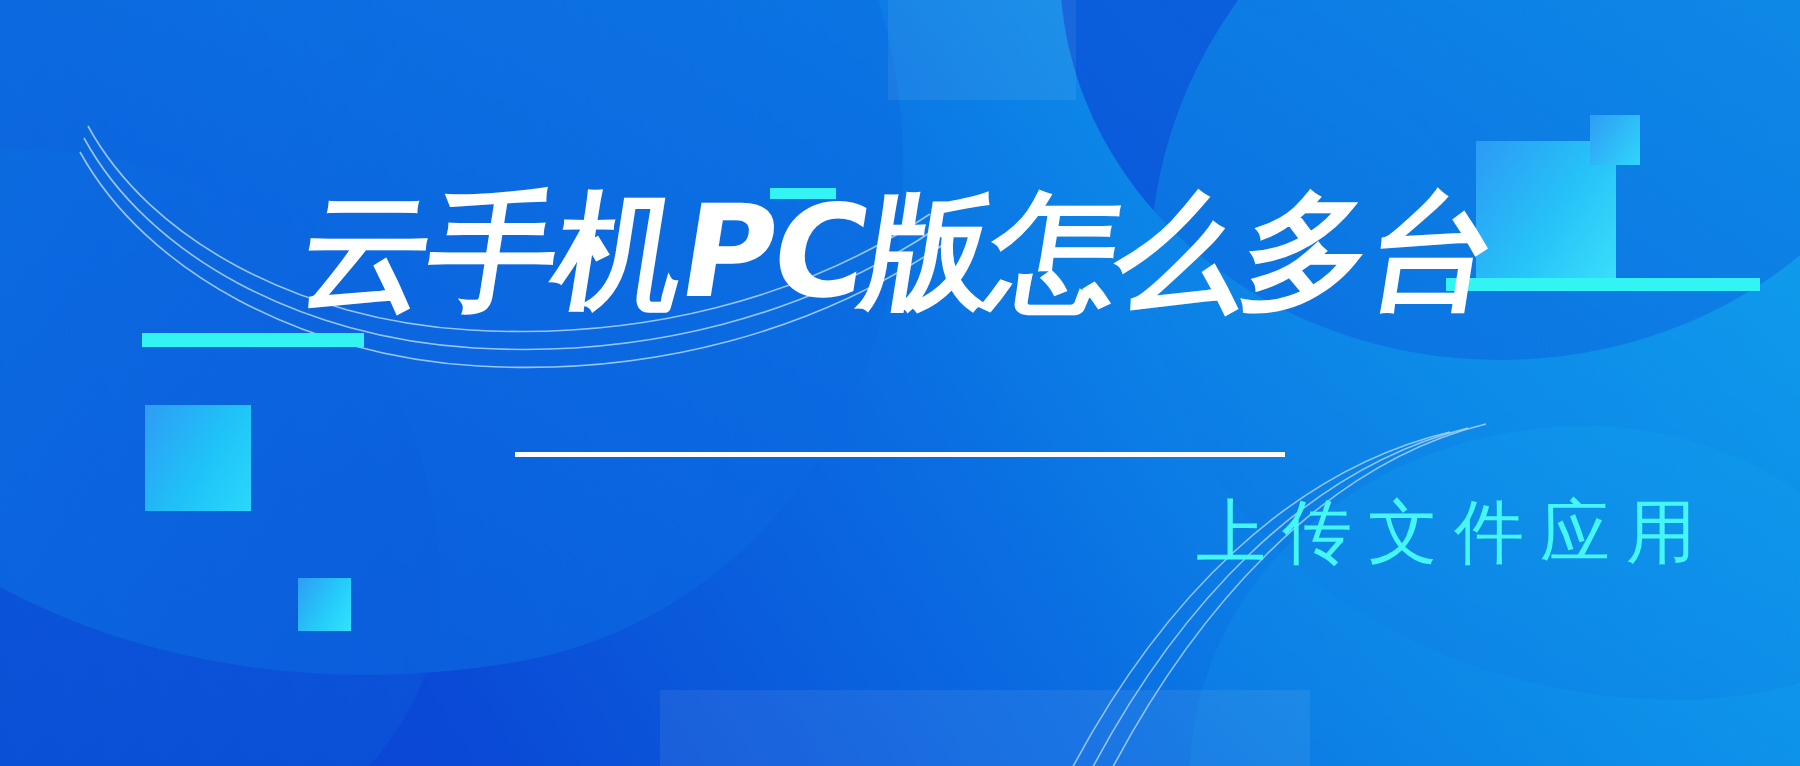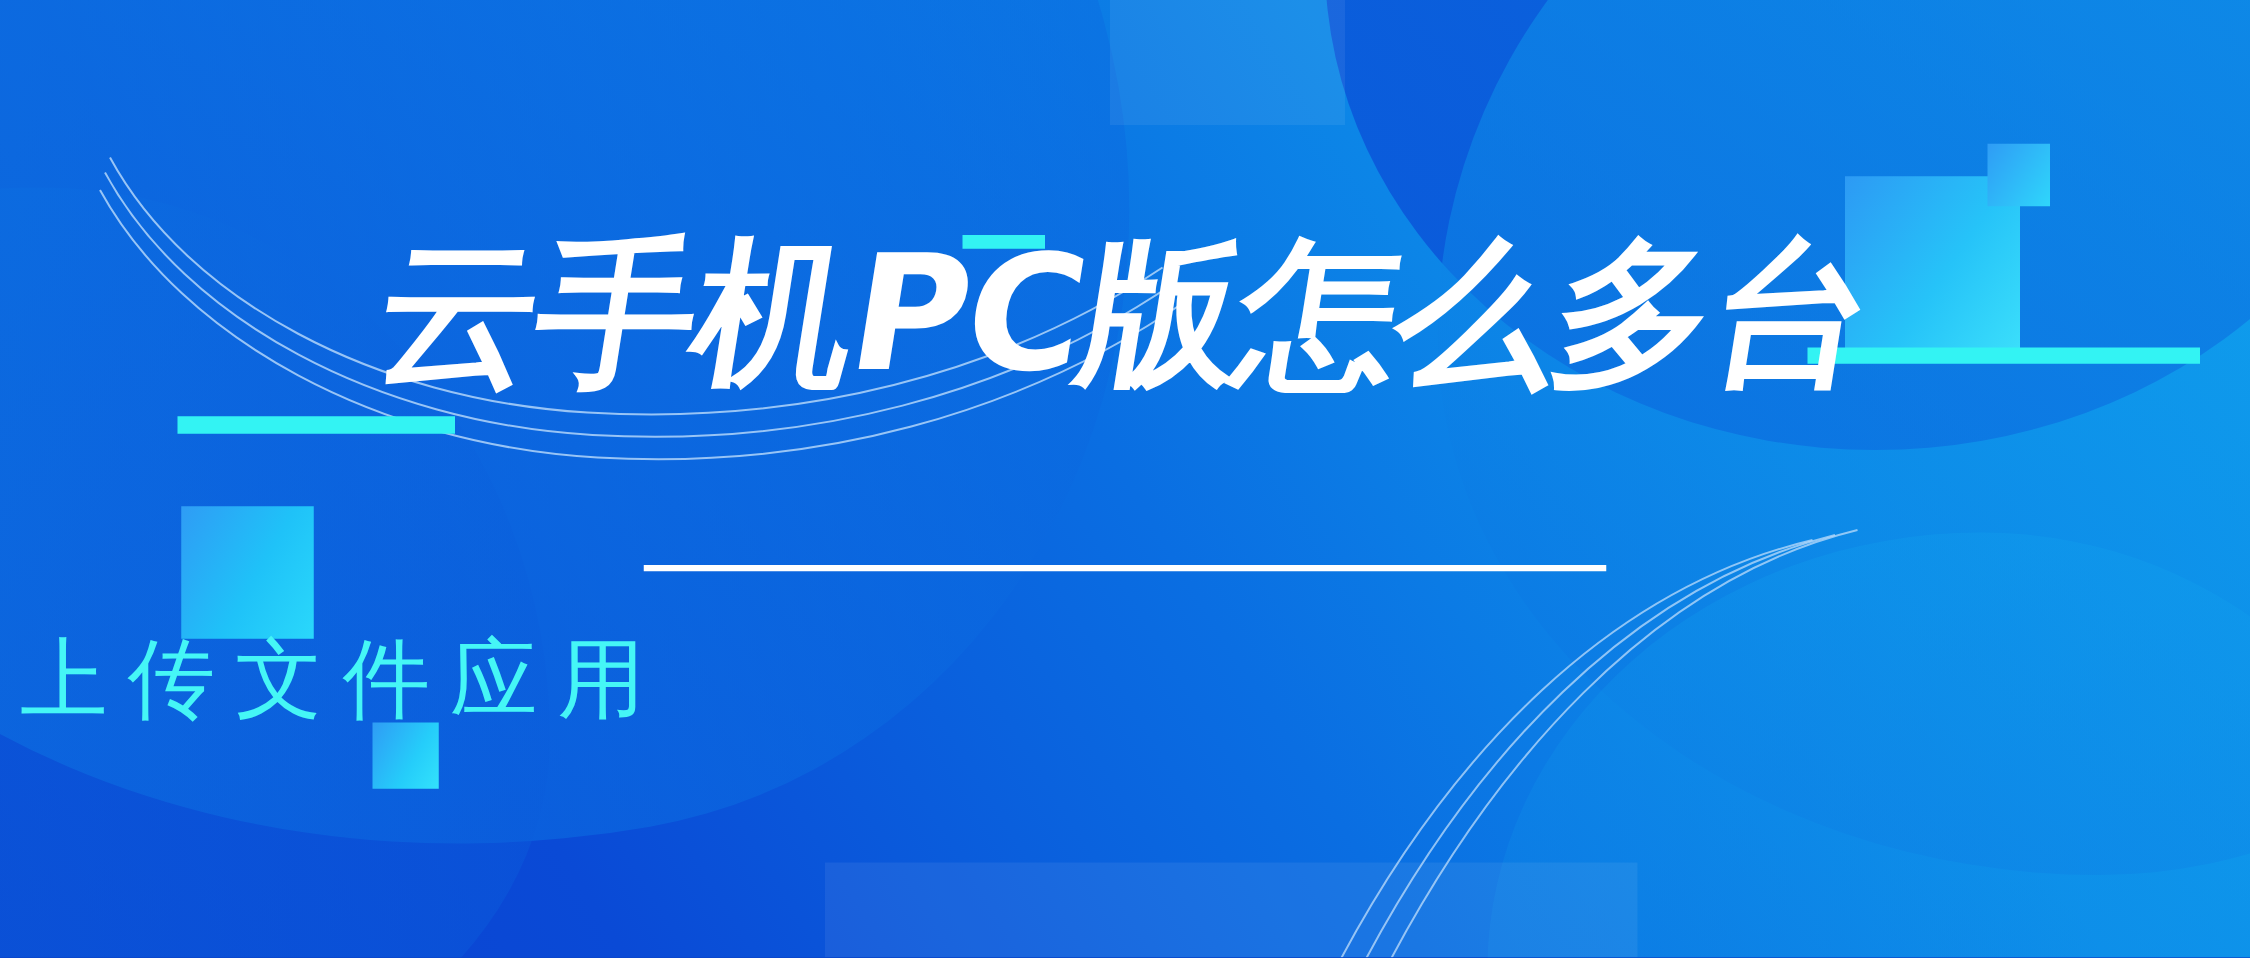--- a/index.html
+++ b/index.html
@@ -136,23 +136,23 @@
     top: 452px;
     width: 770px;
     height: 5px;
     background: #ffffff;
   }
 
   
   .subtitle-wrap {
     position: absolute;
     left: 0;
-    top: 508px;
+    top: 497px;
     width: 1712px;
-    text-align: left;
+    text-align: right;
     pointer-events: none;
   }
   .subtitle {
     display: inline-block;
     font-size: 70px;
     line-height: 1;
     font-weight: 400;
     color: #45f6f6;
     letter-spacing: 16px;
     text-indent: 16px;

